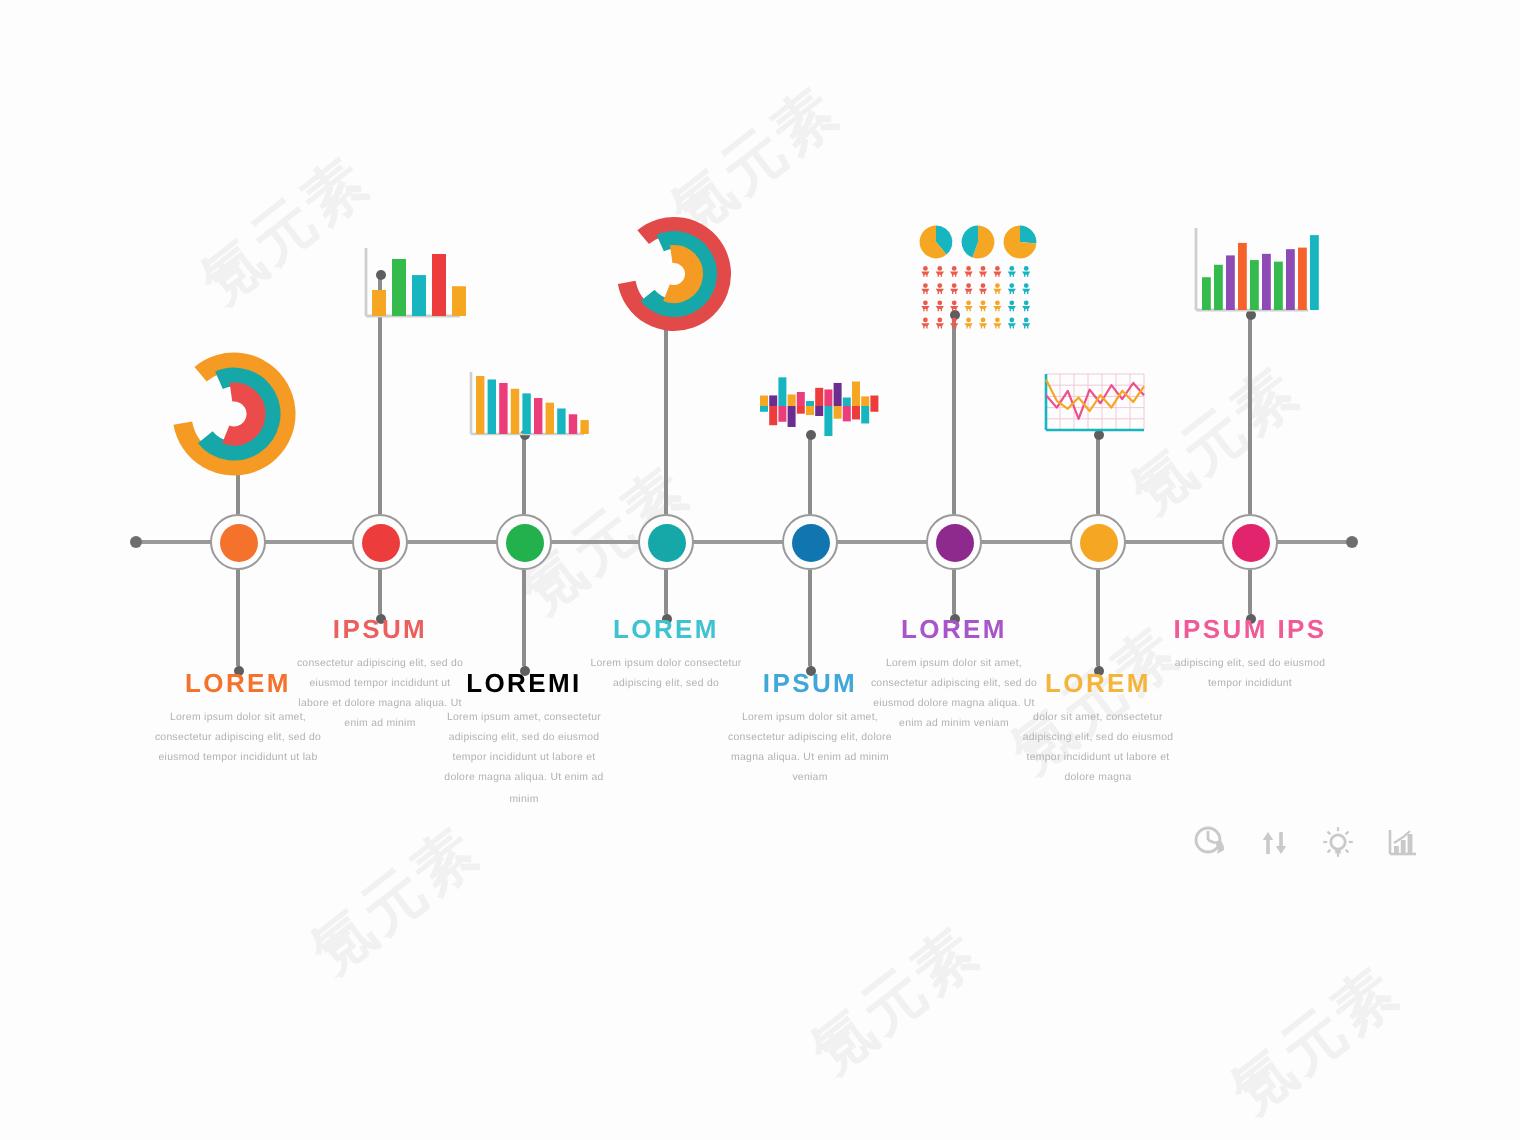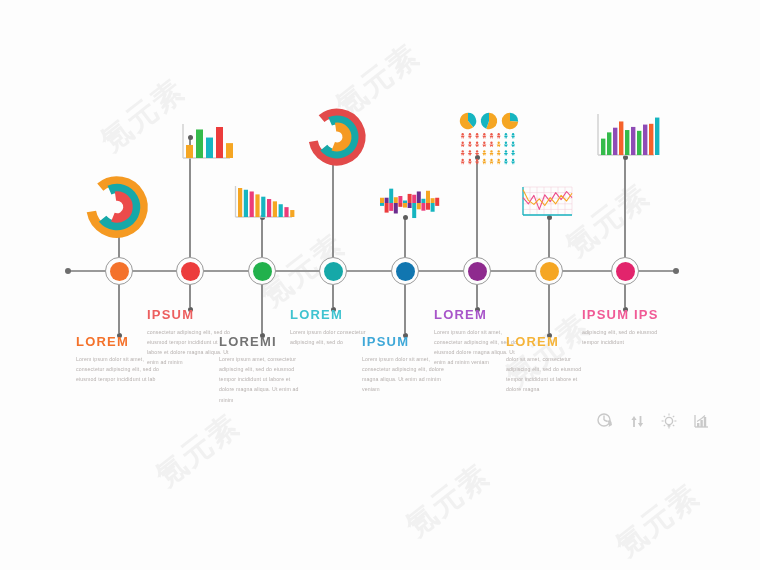--- a/index.html
+++ b/index.html
@@ -55,21 +55,21 @@
     width:2px;
     background:#8d8d8d;
   }
   .stem-dot{
     position:absolute;
     width:5px;height:5px;border-radius:50%;
     background:#5e5e5e;
   }
 
   
-  .cap{position:absolute;text-align:left;}
+  .cap{position:absolute;text-align:center;}
   .cap h4{
     margin:0 0 5px 0;
     font-size:13px;
     font-weight:700;
     letter-spacing:1.2px;
     font-family:"Liberation Sans", sans-serif;
   }
   .cap p{
     margin:0;
     font-size:5.2px;
@@ -414,21 +414,21 @@
   <div id="captions-layer">
       <div class="cap" style="width: 86px; left: 76px; top: 334px;">
         <h4 style="color: rgb(244, 114, 43);">LOREM</h4>
         <p>Lorem ipsum dolor sit amet, consectetur adipiscing elit, sed do eiusmod tempor incididunt ut lab</p>
       </div>
       <div class="cap" style="width: 86px; left: 147px; top: 307px;">
         <h4 style="color: rgb(236, 95, 95);">IPSUM</h4>
         <p>consectetur adipiscing elit, sed do eiusmod tempor incididunt ut labore et dolore magna aliqua. Ut enim ad minim</p>
       </div>
       <div class="cap" style="width: 86px; left: 219px; top: 334px;">
-        <h4 style="color: #737373;">LOREMI</h4>
+        <h4 style="color: #000000;">LOREMI</h4>
         <p>Lorem ipsum  amet, consectetur adipiscing elit, sed do eiusmod tempor incididunt ut labore et dolore magna aliqua. Ut enim ad minim</p>
       </div>
       <div class="cap" style="width: 86px; left: 290px; top: 307px;">
         <h4 style="color: rgb(63, 195, 208);">LOREM</h4>
         <p>Lorem ipsum dolor consectetur adipiscing elit, sed do</p>
       </div>
       <div class="cap" style="width: 86px; left: 362px; top: 334px;">
         <h4 style="color: rgb(63, 168, 216);">IPSUM</h4>
         <p>Lorem ipsum dolor sit amet, consectetur adipiscing elit, dolore magna aliqua. Ut enim ad minim veniam</p>
       </div>

